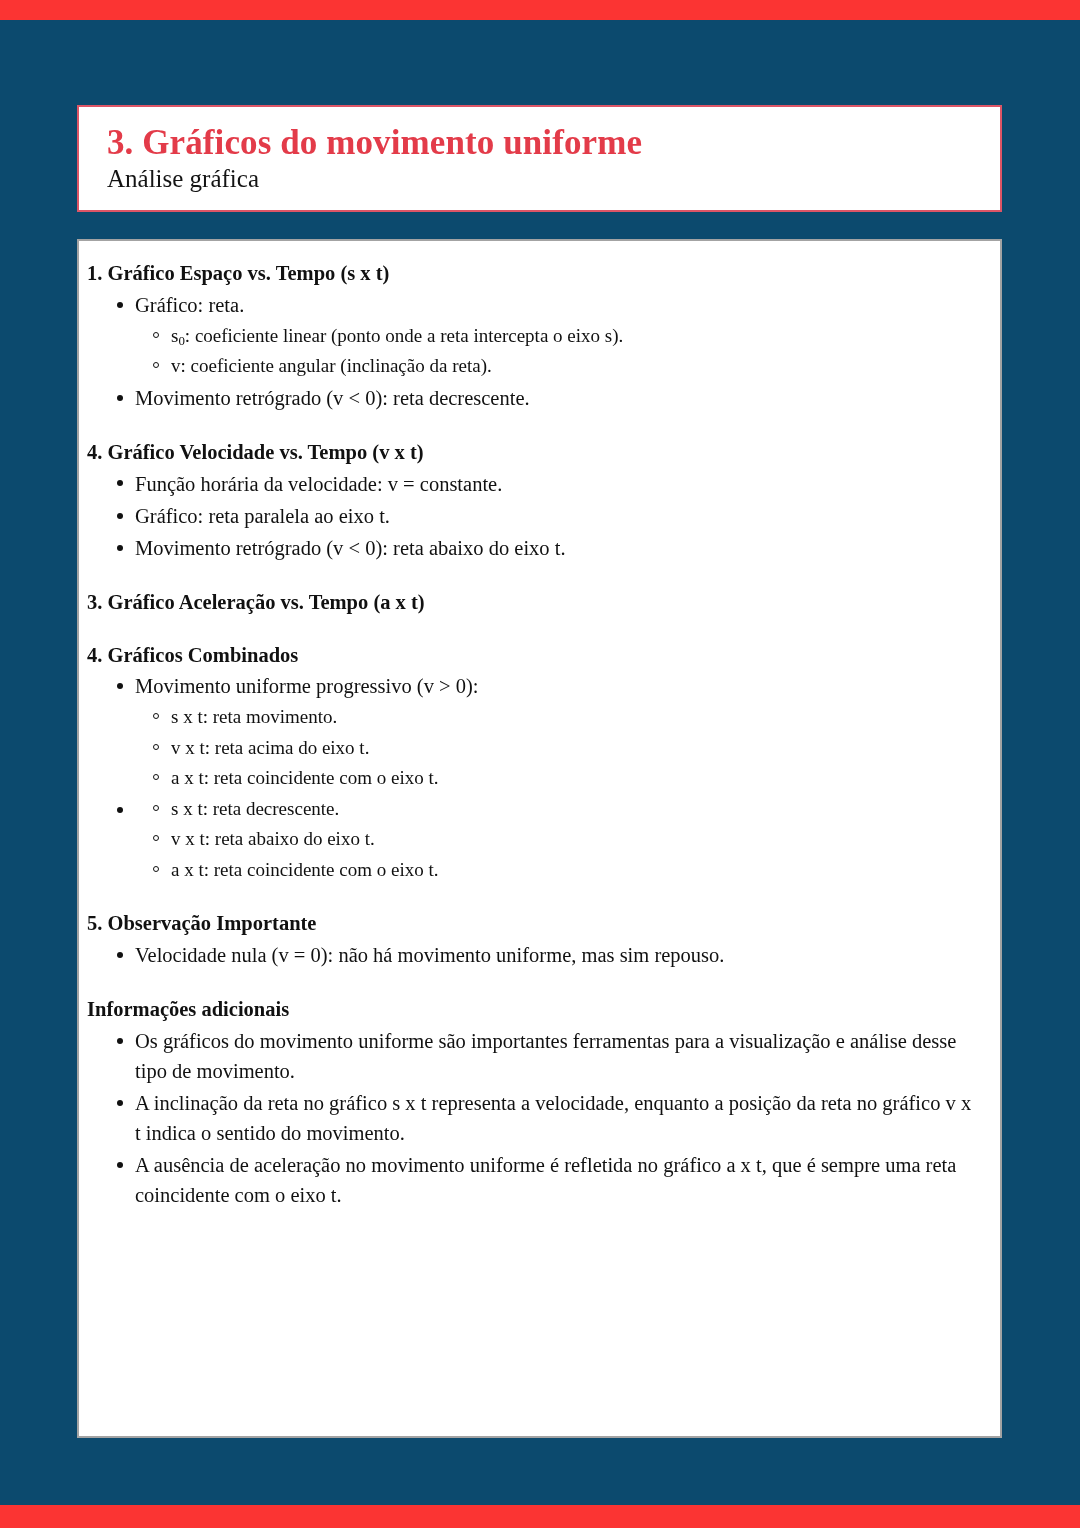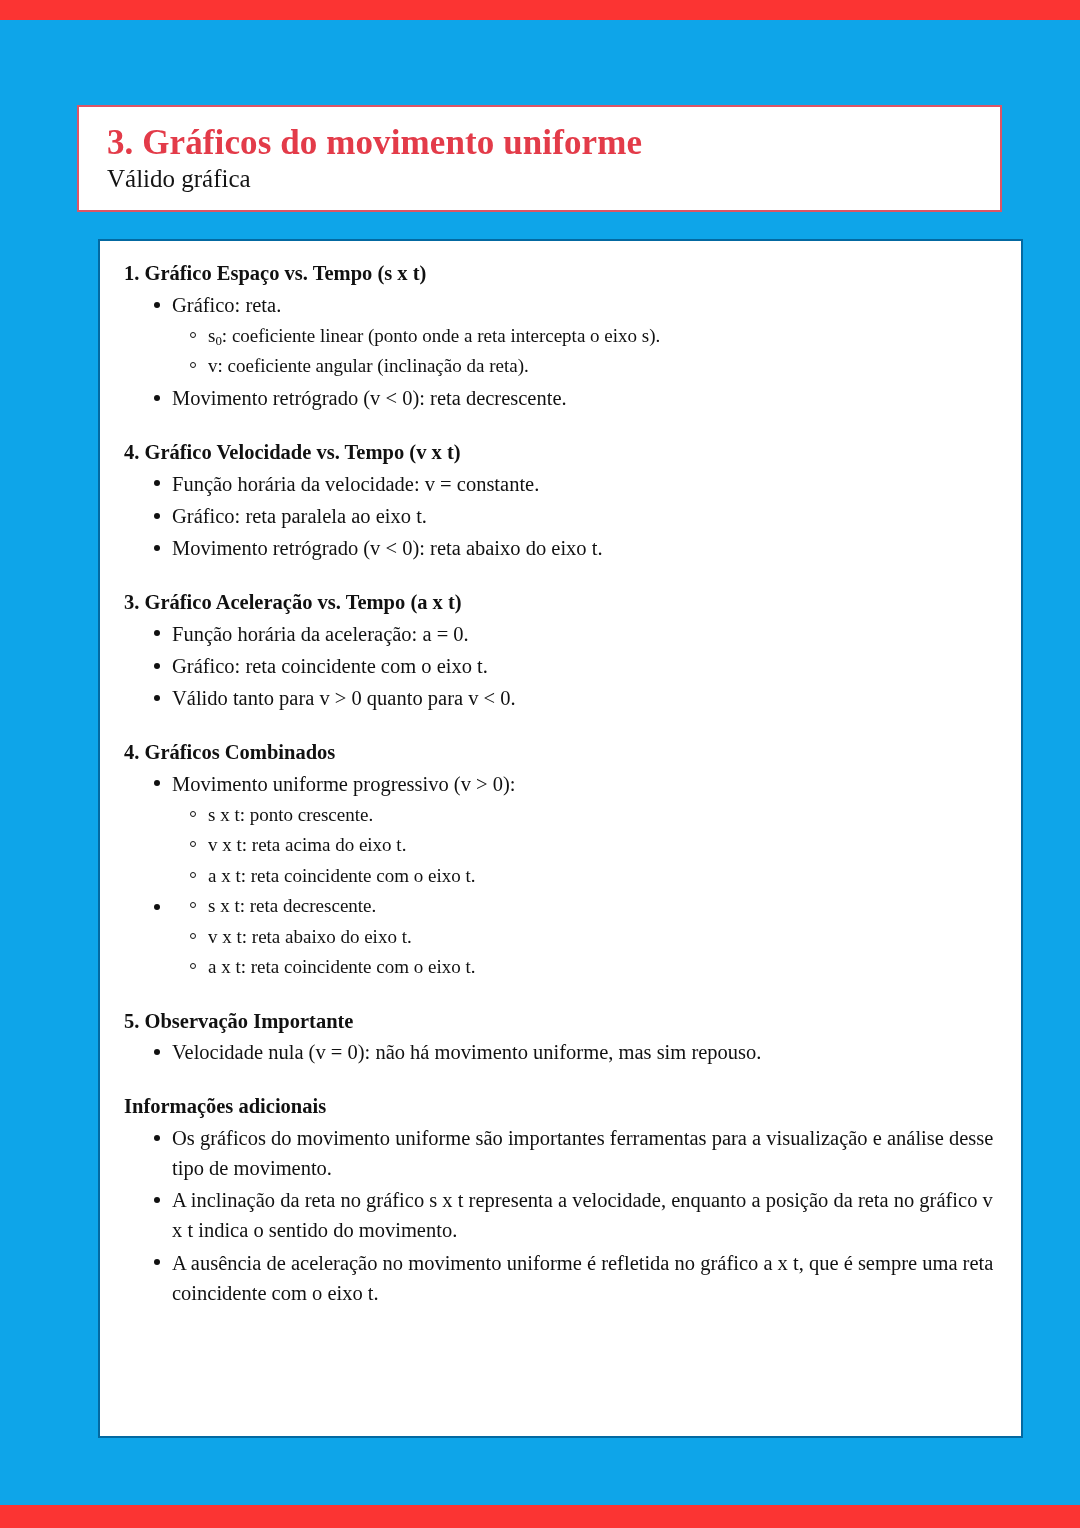--- a/index.html
+++ b/index.html
@@ -23,21 +23,21 @@
   }
   .band-top { top: 0; height: 20px; }
   .band-bottom { top: 1505px; height: 23px; }
 
   .page {
     position: absolute;
     top: 20px;
     left: 0;
     width: 1080px;
     height: 1485px;
-    background: #0ea5e9;
+    background: #0c4a6e;
   }
 
   .header-box {
     position: absolute;
     left: 77px;
     top: 85px;
     width: 925px;
     height: 107px;
     border: 2px solid #dd5566;
     box-sizing: border-box;
@@ -62,25 +62,24 @@
     margin-top: 2px;
     white-space: nowrap;
   }
 
   .content-box {
     position: absolute;
     left: 77px;
     top: 219px;
     width: 925px;
     height: 1199px;
-    border: 2px solid #0369a1;
+    border: 2px solid #a3a3a3;
     box-sizing: border-box;
     background: #ffffff;
-    padding: 20px 22px 18px 24px;
-    margin-left: 21px;
+    padding: 20px 22px 18px 8px;
   }
 
   .section { margin-bottom: 0; }
   .section + .section { margin-top: 27px; }
 
   .section-heading {
     font-size: 20.5px;
     font-weight: bold;
     color: #111111;
     line-height: 1.25;
@@ -147,21 +146,21 @@
 </head>
 <body>
 
 <div class="band band-top"></div>
 
 <div class="page">
 
   <div class="header-box">
     <div class="header-inner">
       <div class="doc-title">3. Gráficos do movimento uniforme</div>
-      <div class="doc-subtitle">Válido gráfica</div>
+      <div class="doc-subtitle">Análise gráfica</div>
     </div>
   </div>
 
   <div class="content-box">
     <div id="sections-root">
         <div class="section">
           <div class="section-heading">1. Gráfico Espaço vs. Tempo (s x t)</div>
           <ul class="lvl1">
             <li><span class="bullet1"></span><span>Gráfico: reta.</span><ul class="lvl2">
                 <li><span class="bullet2"></span><span>s<sub>0</sub>: coeficiente linear (ponto onde a reta intercepta o eixo s).</span></li>
@@ -173,31 +172,26 @@
         <div class="section">
           <div class="section-heading">4. Gráfico Velocidade vs. Tempo (v x t)</div>
           <ul class="lvl1">
             <li><span class="bullet1"></span><span>Função horária da velocidade: v = constante.</span></li>
             <li><span class="bullet1"></span><span>Gráfico: reta paralela ao eixo t.</span></li>
             <li><span class="bullet1"></span><span>Movimento retrógrado (v &lt; 0): reta abaixo do eixo t.</span></li>
           </ul>
         </div>
         <div class="section">
           <div class="section-heading">3. Gráfico Aceleração vs. Tempo (a x t)</div>
-          <ul class="lvl1">
-            <li><span class="bullet1"></span><span>Função horária da aceleração: a = 0.</span></li>
-            <li><span class="bullet1"></span><span>Gráfico: reta coincidente com o eixo t.</span></li>
-            <li><span class="bullet1"></span><span>Válido tanto para v &gt; 0 quanto para v &lt; 0.</span></li>
-          </ul>
         </div>
         <div class="section">
           <div class="section-heading">4. Gráficos Combinados</div>
           <ul class="lvl1">
             <li><span class="bullet1"></span><span>Movimento uniforme progressivo (v &gt; 0):</span><ul class="lvl2">
-                <li><span class="bullet2"></span><span>s x t: ponto crescente.</span></li>
+                <li><span class="bullet2"></span><span>s x t: reta movimento.</span></li>
                 <li><span class="bullet2"></span><span>v x t: reta acima do eixo t.</span></li>
                 <li><span class="bullet2"></span><span>a x t: reta coincidente com o eixo t.</span></li>
               </ul></li>
             <li><span class="bullet1"></span><ul class="lvl2">
                 <li><span class="bullet2"></span><span>s x t: reta decrescente.</span></li>
                 <li><span class="bullet2"></span><span>v x t: reta abaixo do eixo t.</span></li>
                 <li><span class="bullet2"></span><span>a x t: reta coincidente com o eixo t.</span></li>
               </ul></li>
           </ul>
         </div>

